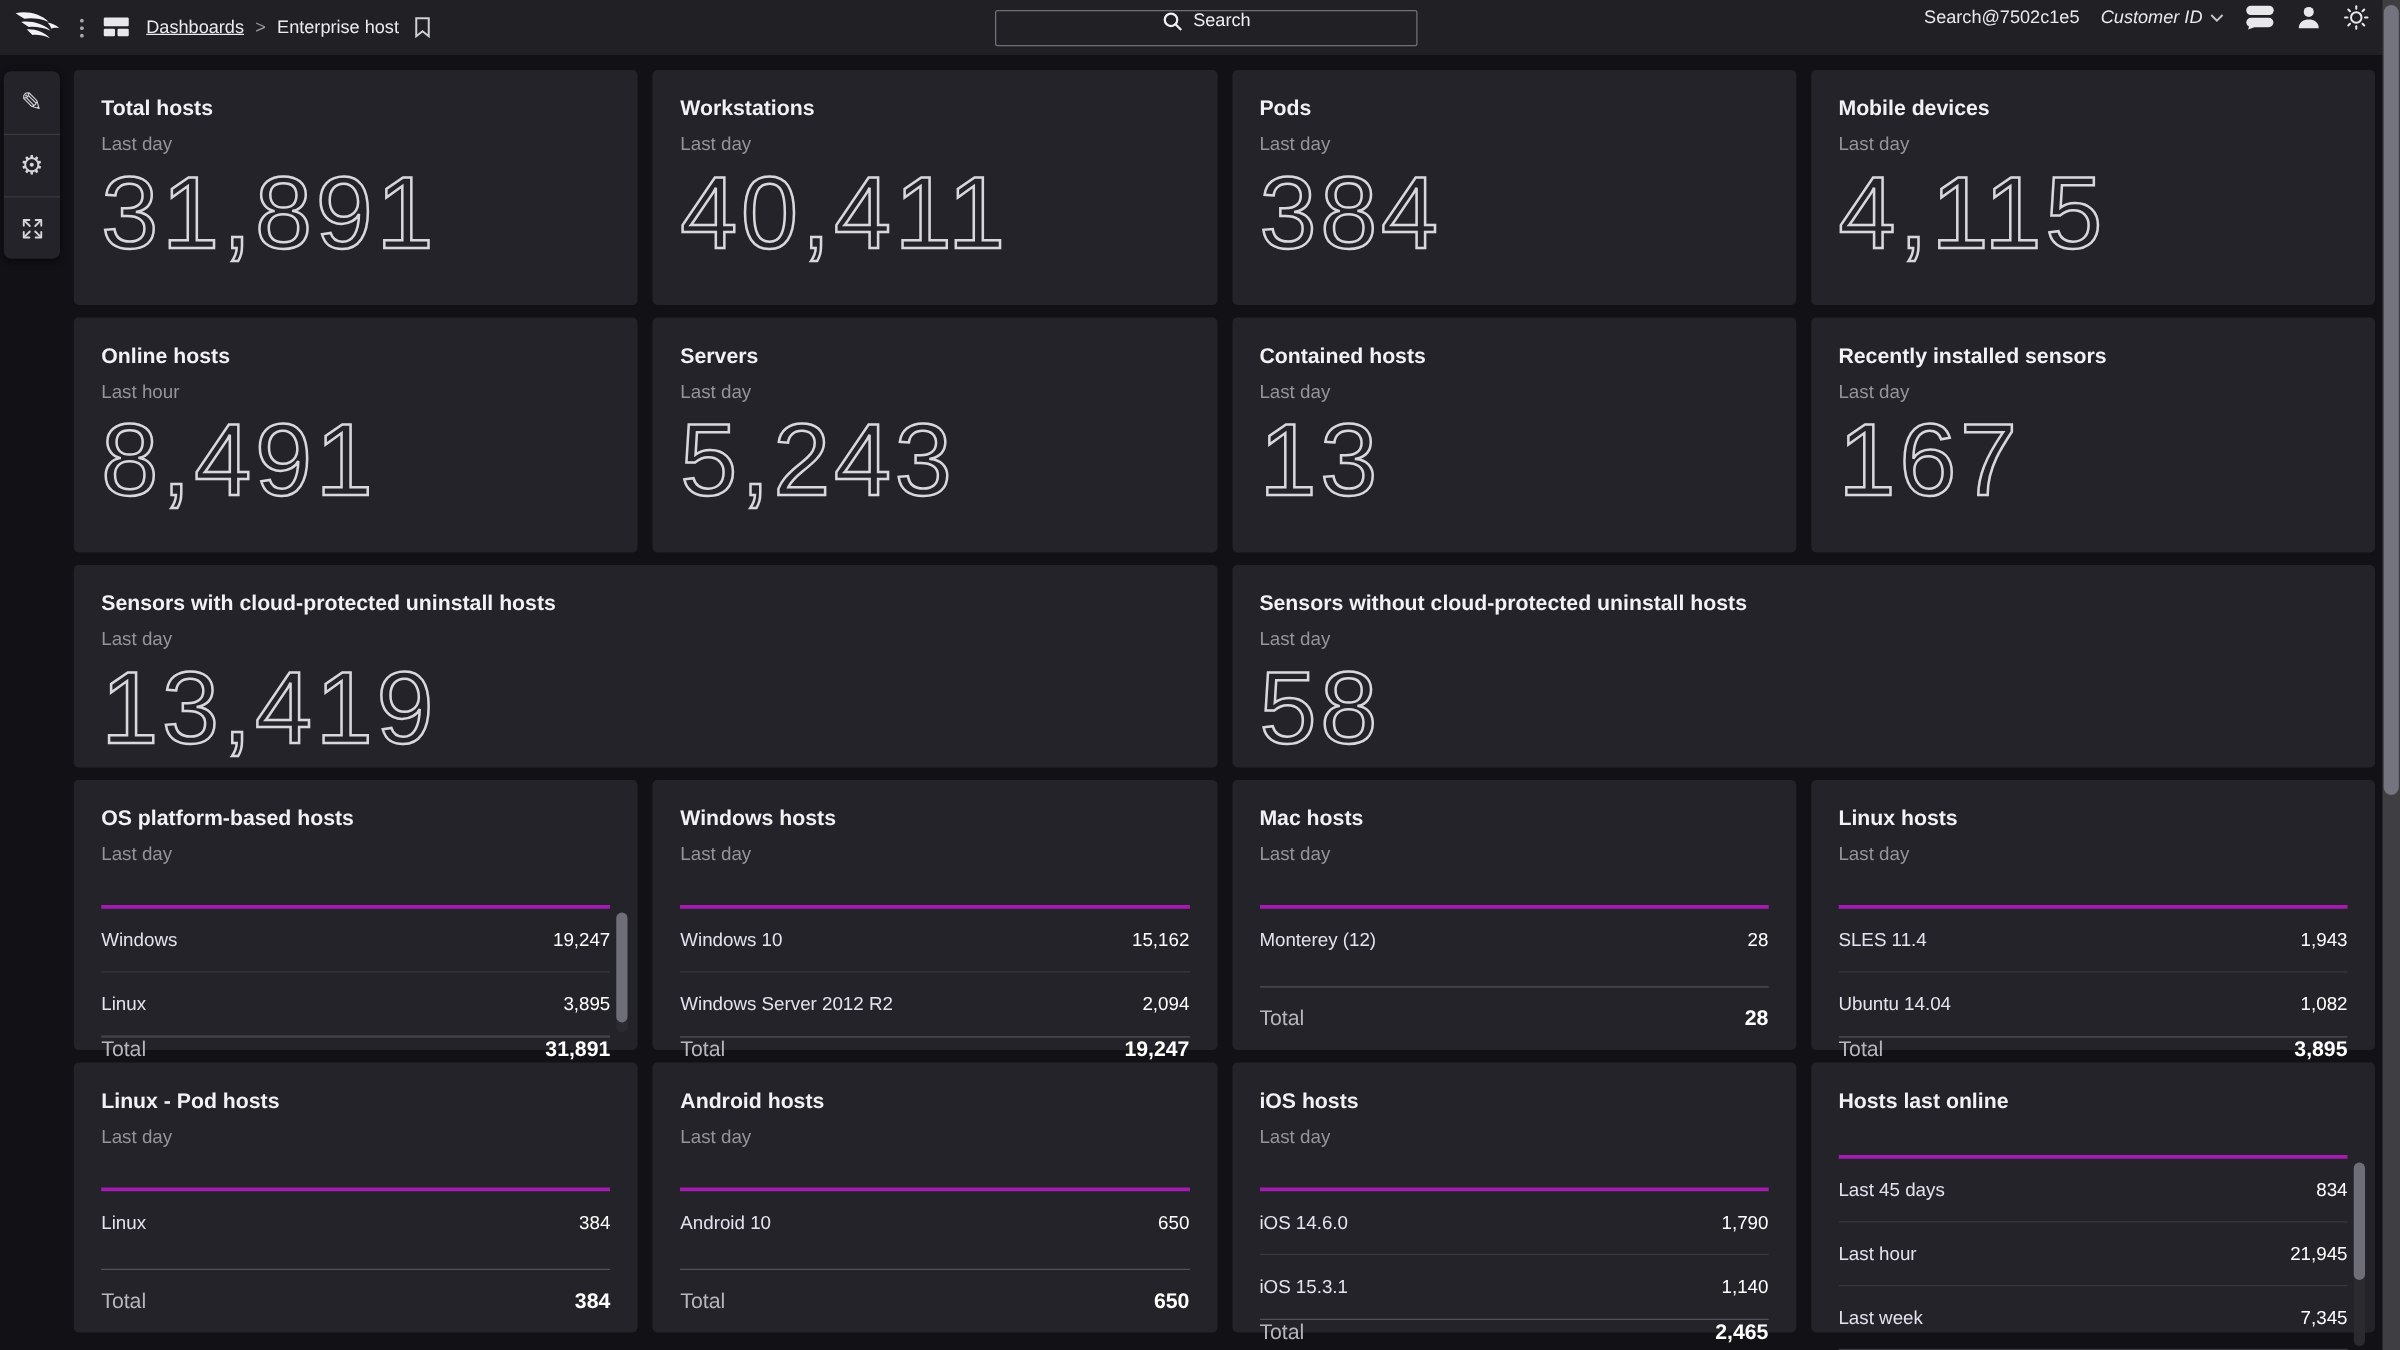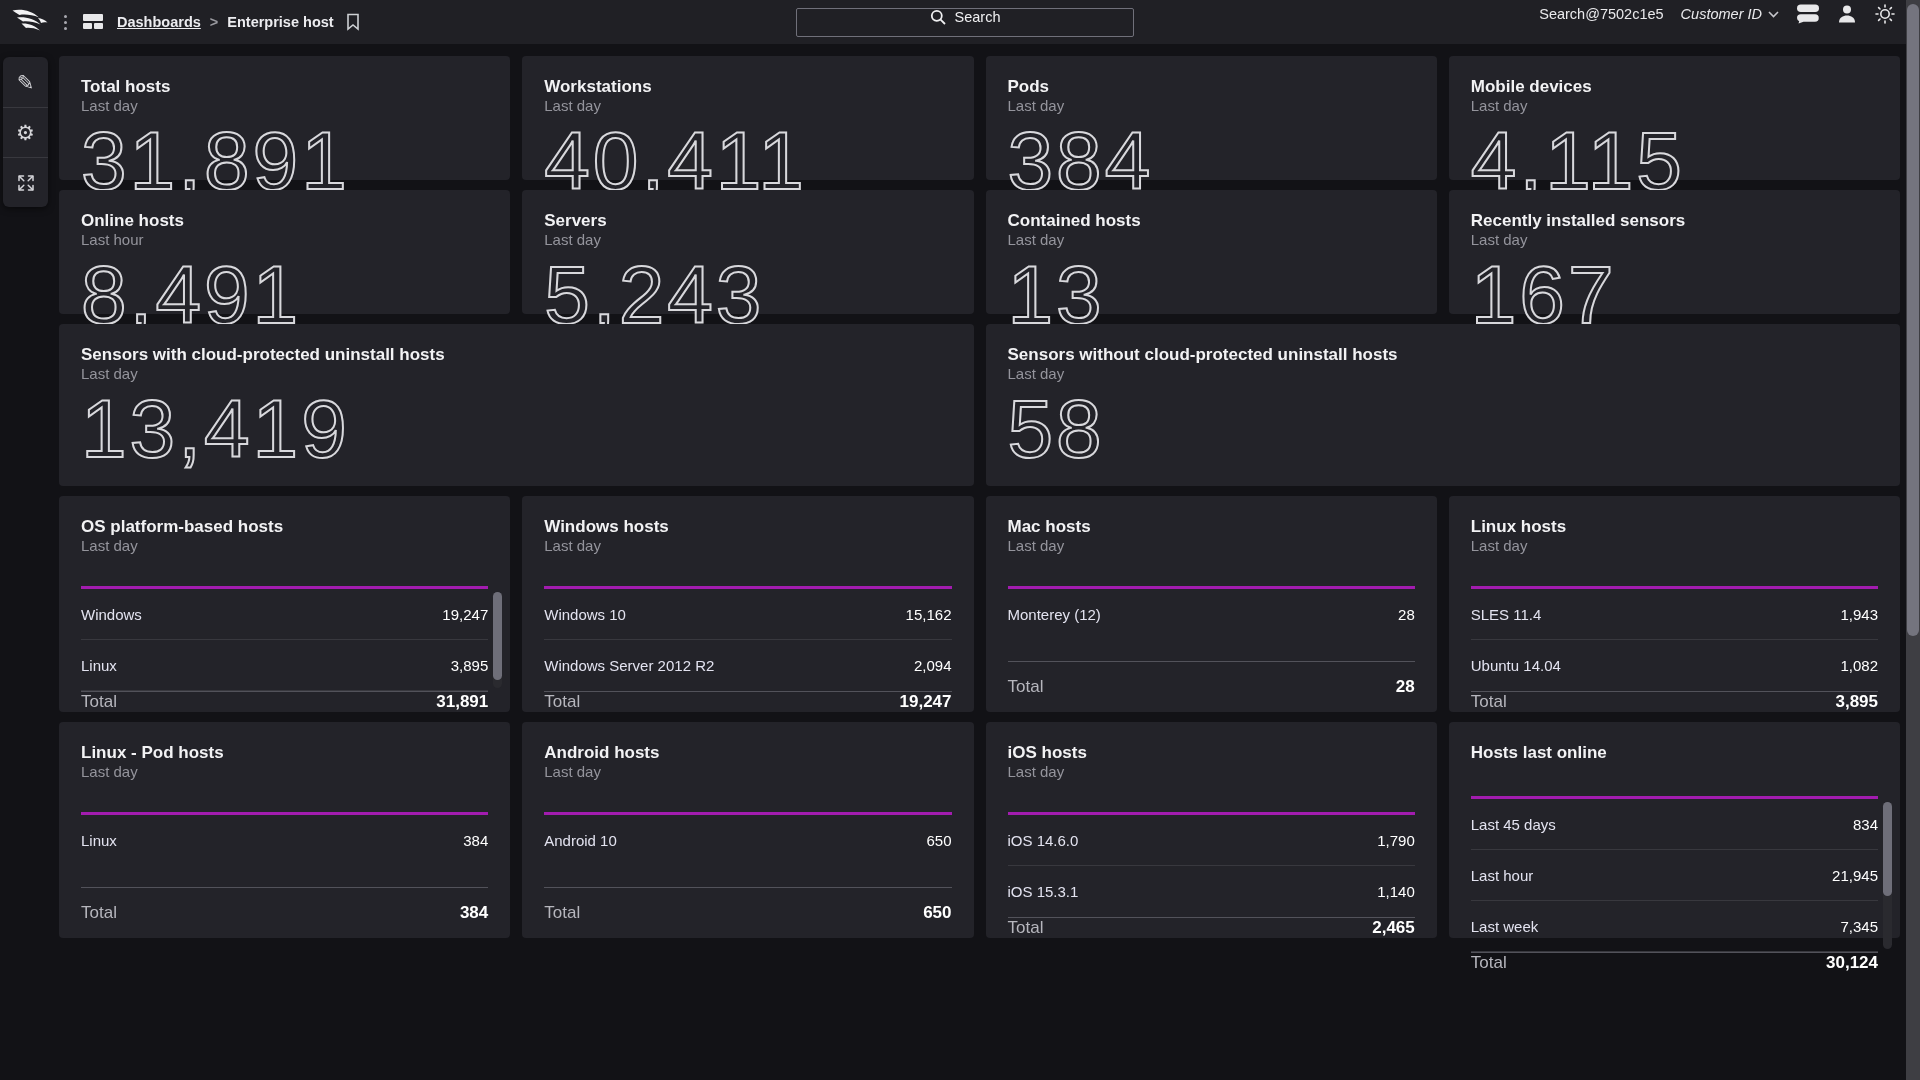--- a/index.html
+++ b/index.html
@@ -10,21 +10,21 @@
   .topbar { position:absolute; top:0; left:0; width:100%; height:44px; background:#202025;
     display:flex; align-items:center; padding:0 12px; z-index:5; }
   .topbar-left { display:flex; align-items:center; gap:14px; }
   .logo { display:flex; align-items:center; cursor:pointer; }
   .kebab { display:flex; flex-direction:column; gap:3px; padding:4px 2px; cursor:pointer; }
   .kebab i { width:3px; height:3px; border-radius:50%; background:#a9a9b0; }
   .dash-icon { width:20px; height:17px; display:grid; grid-template-columns:1fr 1fr;
     grid-template-rows:7px 6px; gap:2px; cursor:pointer; }
   .dash-icon span { background:#e8e8ea; border-radius:1px; }
   .dash-icon span:first-child { grid-column:1/3; }
-  .breadcrumb { display:flex; align-items:center; gap:9px; font-size:14.5px; color:#ececf0;font-weight:bold; }
+  .breadcrumb { display:flex; align-items:center; gap:9px; font-size:14.5px; color:#ececf0; }
   .breadcrumb a { color:#ececf0; text-decoration:underline; cursor:pointer; }
   .crumb-sep { color:#9a9aa0; }
   .bookmark { display:flex; margin-left:3px; cursor:pointer; }
 
   .searchbox { position:absolute; left:796px; top:8px; width:338px; height:29px;
     border:1px solid #70707a; border-radius:2px; display:flex; align-items:flex-start;
     justify-content:center; gap:9px; cursor:text; background:transparent; }
   .searchbox .ph { color:#f0f0f2; font-size:14.5px; }
 
   .topbar-right { position:absolute; right:24px; top:0; height:28px; display:flex;
@@ -40,23 +40,23 @@
   .rail-btn { width:45px; height:50px; display:flex; align-items:center; justify-content:center;
     background:transparent; border:none; color:#d6d6da; cursor:pointer; }
   .rail-btn + .rail-btn { border-top:1px solid #38383e; }
   .rail-glyph { font-size:21px; line-height:1; color:#d6d6da; }
 
   
   .content { position:absolute; left:59px; top:56px; right:20px; }
   .grid { display:grid; grid-template-columns:repeat(4,1fr); column-gap:12px; row-gap:10px; }
   .card { background:#232329; border-radius:4px; padding:20px 22px 0 22px; position:relative; }
   .card-title { color:#f2f2f4; font-size:17px; font-weight:700; line-height:22px; }
-  .card-subtitle { color:#94949c; font-size:15px; line-height:16px; }
-
-  .stat-card { height:124px; }
+  .card-subtitle { color:#94949c; font-size:15px; line-height:16px; margin-top:10px; }
+
+  .stat-card { height:188px; }
   .stat-card.wide { grid-column:span 2; height:162px; }
   .big-number { margin-top:6px; font-size:82px; line-height:1; letter-spacing:3px;
     color:#232329; -webkit-text-stroke:2px #d8d8dc; white-space:nowrap; }
 
   .table-card { height:216px; display:flex; flex-direction:column; }
   .tbl { flex:1; margin-top:32px; border-top:3px solid #a21caf; position:relative; }
   .tbl-row { height:51px; display:flex; justify-content:space-between; align-items:center;
     border-bottom:1px solid #38383e; }
   .tbl-row:last-child { border-bottom:none; }
   .has-scroll .tbl-row:last-child { border-bottom:1px solid #38383e; }

